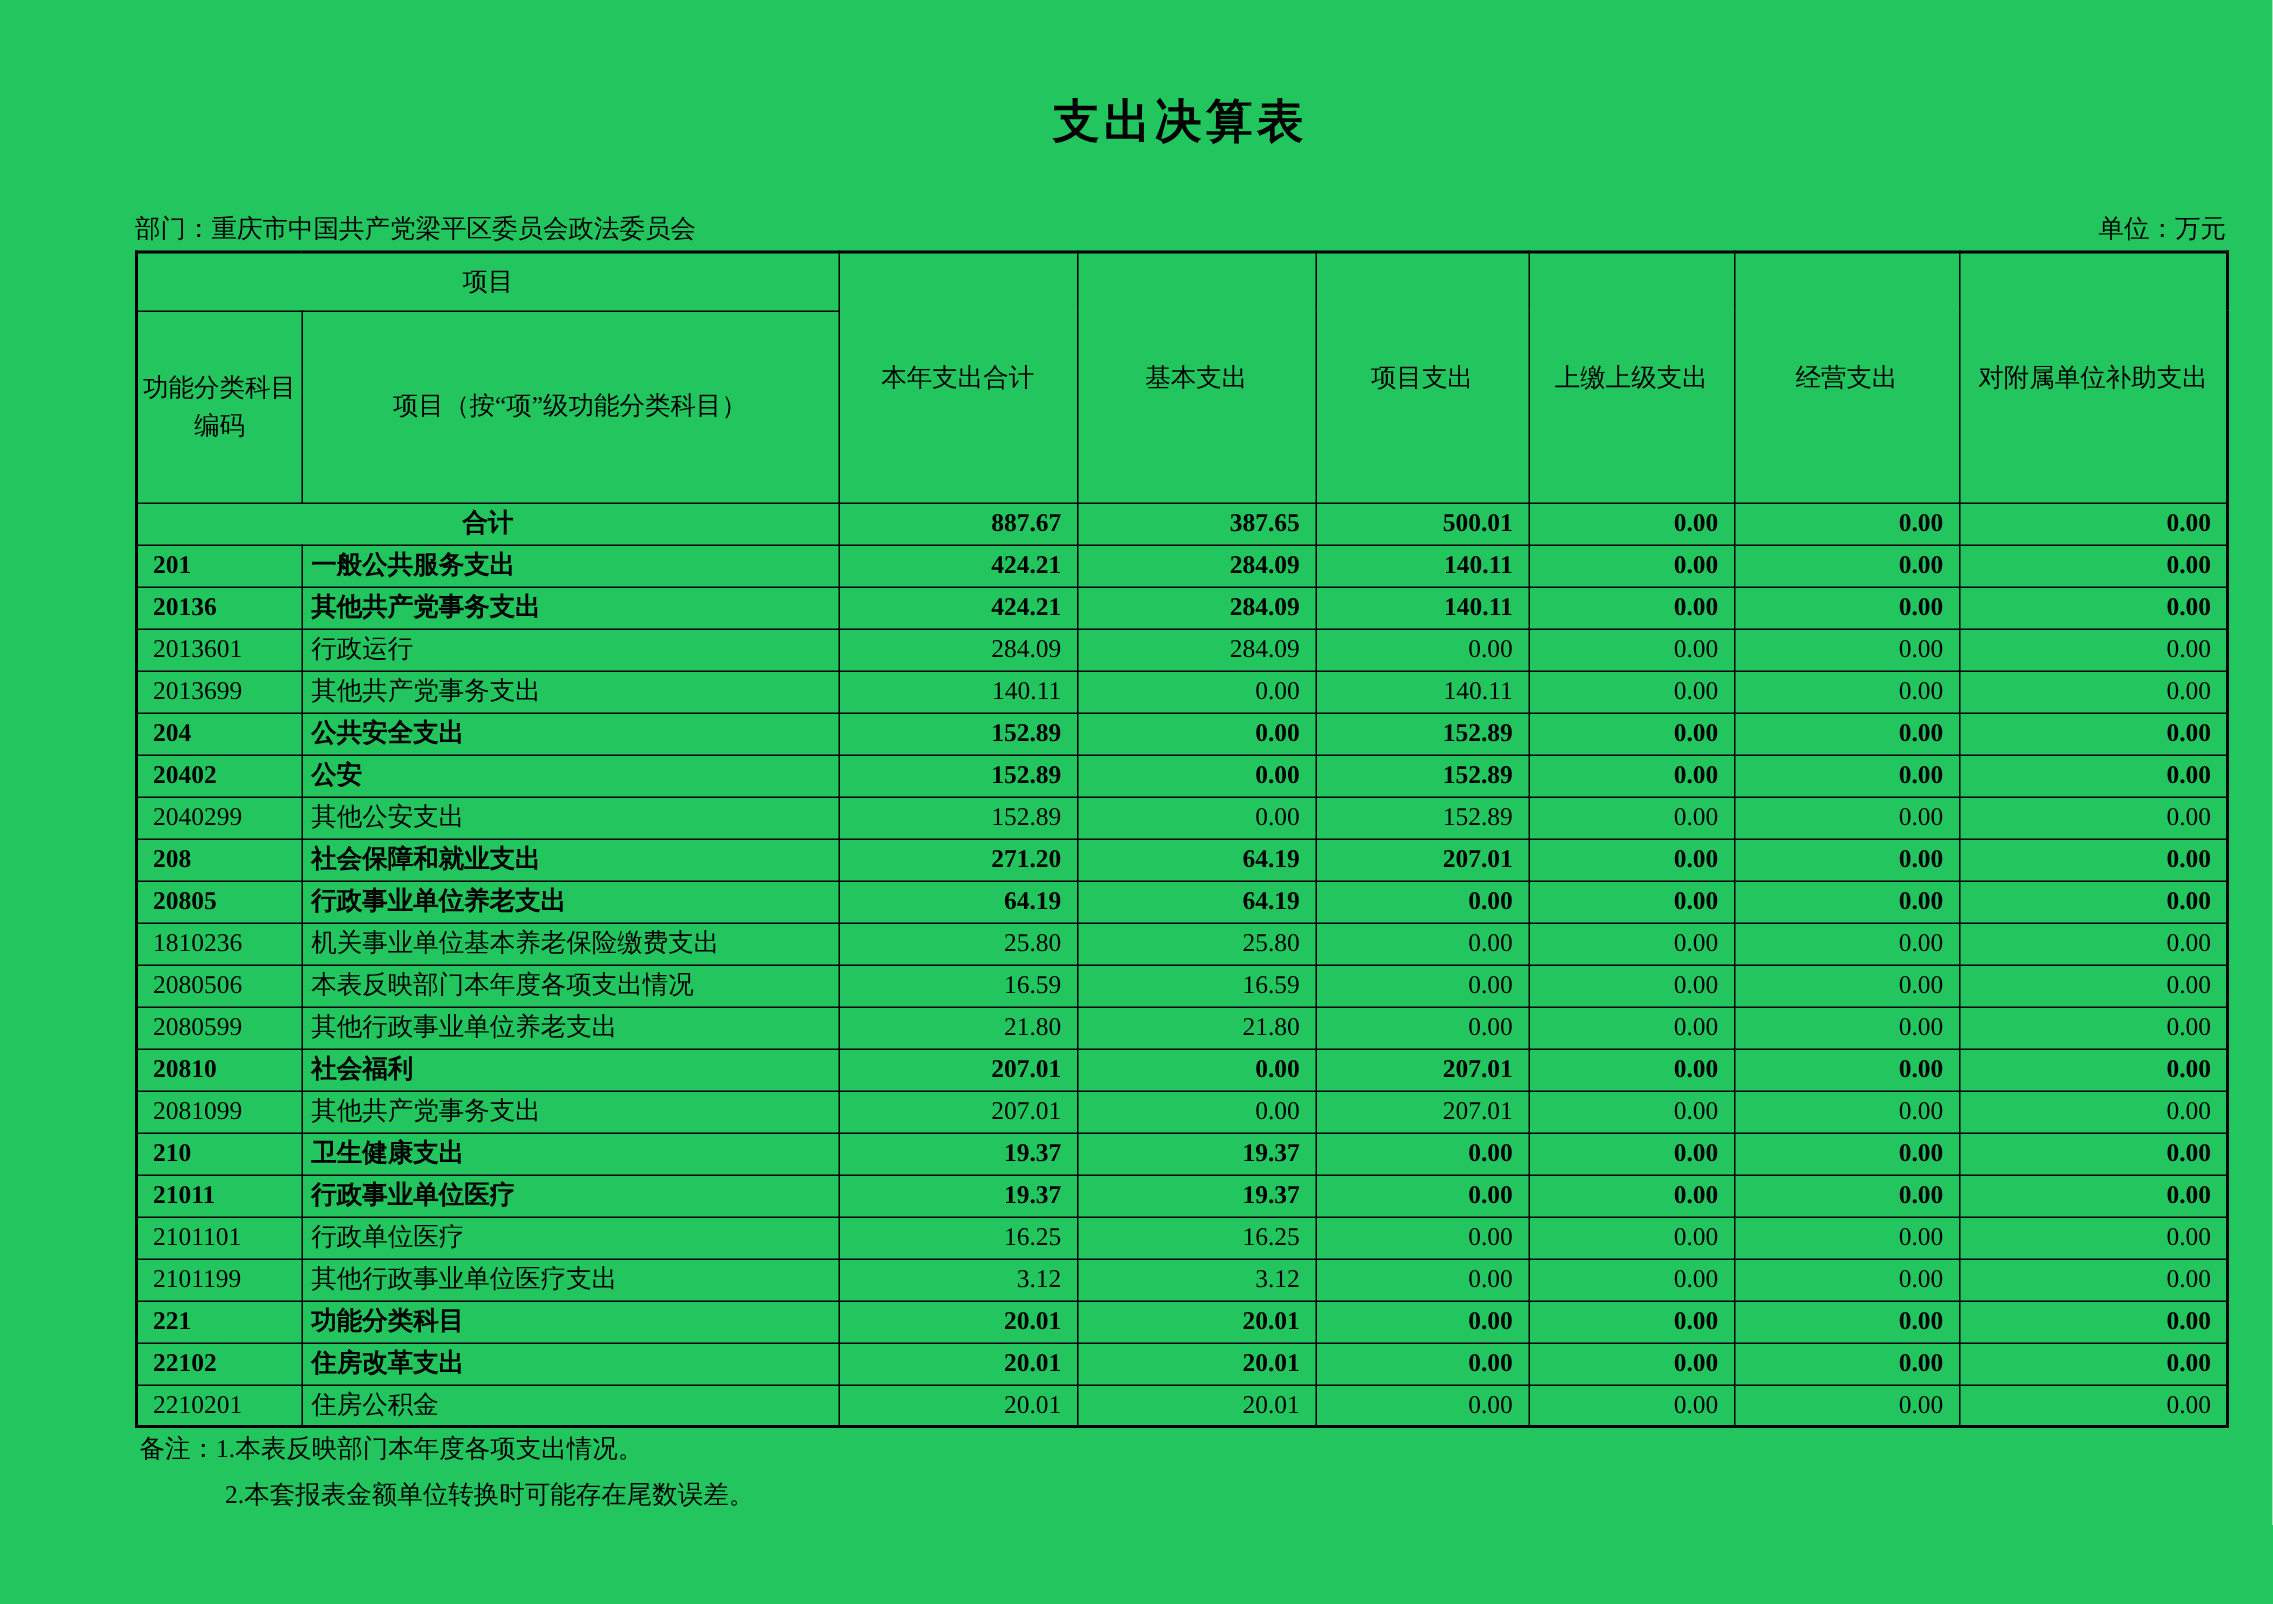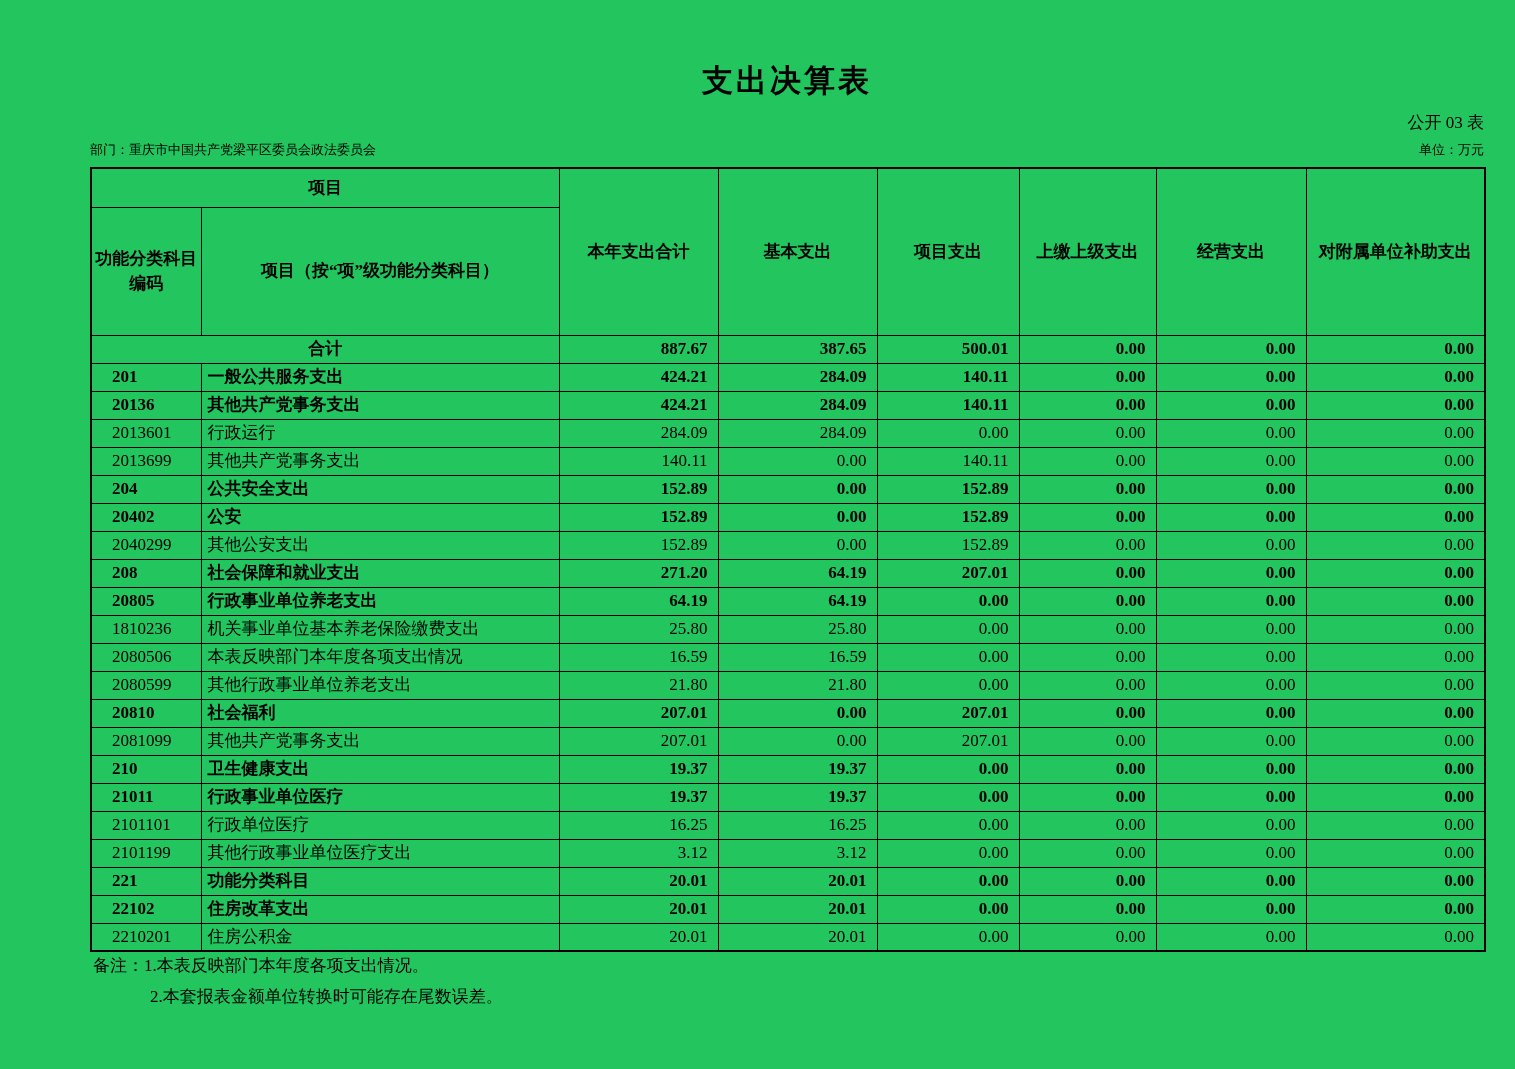--- a/index.html
+++ b/index.html
@@ -14,60 +14,59 @@
   .title {
     position:absolute; top:60px; left:90px; width:1394px;
     text-align:center; font-size:31px; font-weight:bold; letter-spacing:3px;
   }
   .doc-label {
     position:absolute; top:111px; left:90px; width:1394px;
     text-align:right; font-size:17px;
   }
   .meta-row {
     position:absolute; top:141px; left:90px; width:1394px;
-    display:flex; justify-content:space-between; font-size:13px;
+    display:flex; justify-content:space-between; font-size:17px;
   }
 
   table.report {
     position:absolute; top:167px; left:90px; width:1394px;
     border-collapse:collapse; table-layout:fixed;
     border:2px solid #000;
   }
   .report th, .report td { border:1px solid #000; overflow:hidden; }
   .report th {
-    font-weight:bold; font-size:17px; text-align:center; vertical-align:middle;
+    font-weight:normal; font-size:17px; text-align:center; vertical-align:middle;
     line-height:1.5;
   }
   .h-project { height:39px; }
   tr.sub-row th { height:128px; }
   .report tbody td {
     height:28px; font-size:17px; vertical-align:middle; line-height:1.2;
     white-space:nowrap;
   }
-  .report td.code { text-align:left; padding-left:20px; }
+  .report td.code { text-align:left; padding-left:10px; }
   .report td.name { text-align:left; padding-left:6px; }
   .report td.num  { text-align:right; padding-right:10px; }
   .report td.name-merged { text-align:center; }
   .report tr.bold td { font-weight:bold; }
 
   .notes { position:absolute; top:955px; left:93px; font-size:17px; line-height:1.3; }
   .note-line2 { margin-left:57px; margin-top:9px;text-align:center; }
   .page-number {
     position:absolute; top:1020px; left:90px; width:1394px;
     text-align:center; font-size:15px; letter-spacing:4px;
   }
 </style>
 </head>
 <body>
 
 <div class="page">
 
   <div class="title">支出决算表</div>
 
-  <div class="doc-label">公开 03 表</div>
 
   <div class="meta-row">
     <span>部门：重庆市中国共产党梁平区委员会政法委员会</span>
     <span>单位：万元</span>
   </div>
 
   <table class="report">
     <colgroup>
       <col style="width:110px">
         <col style="width:358px">

